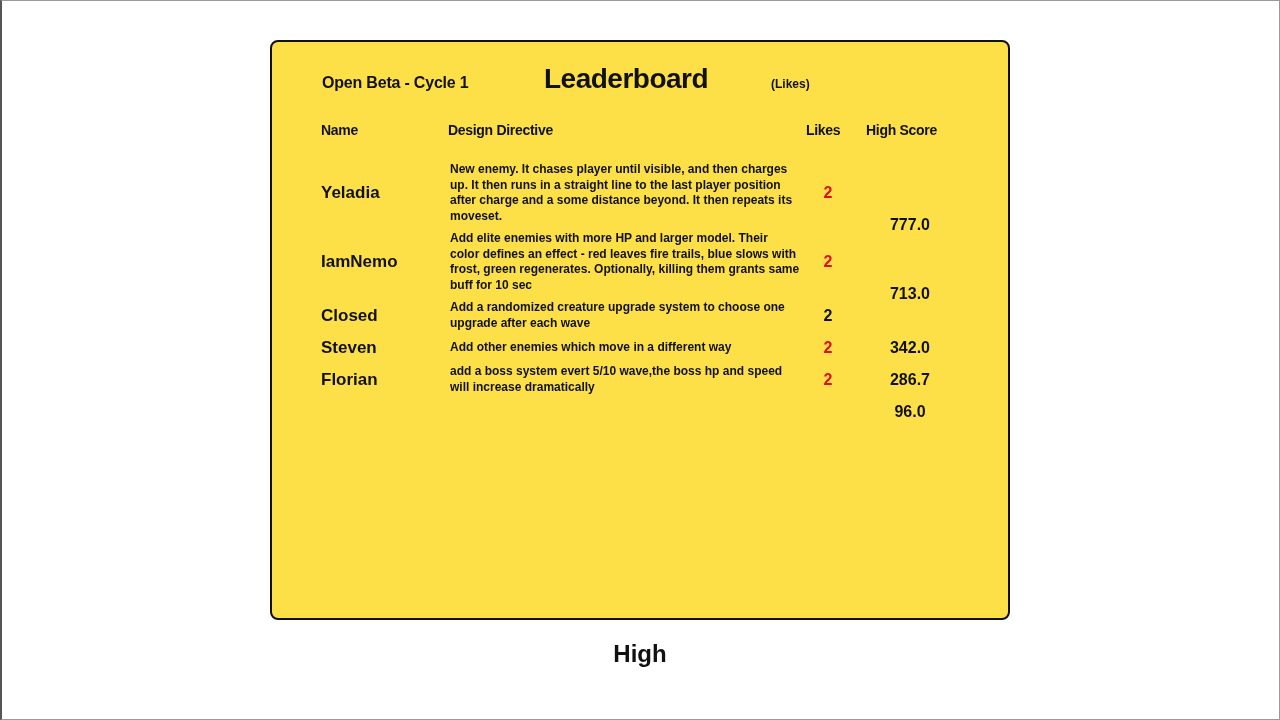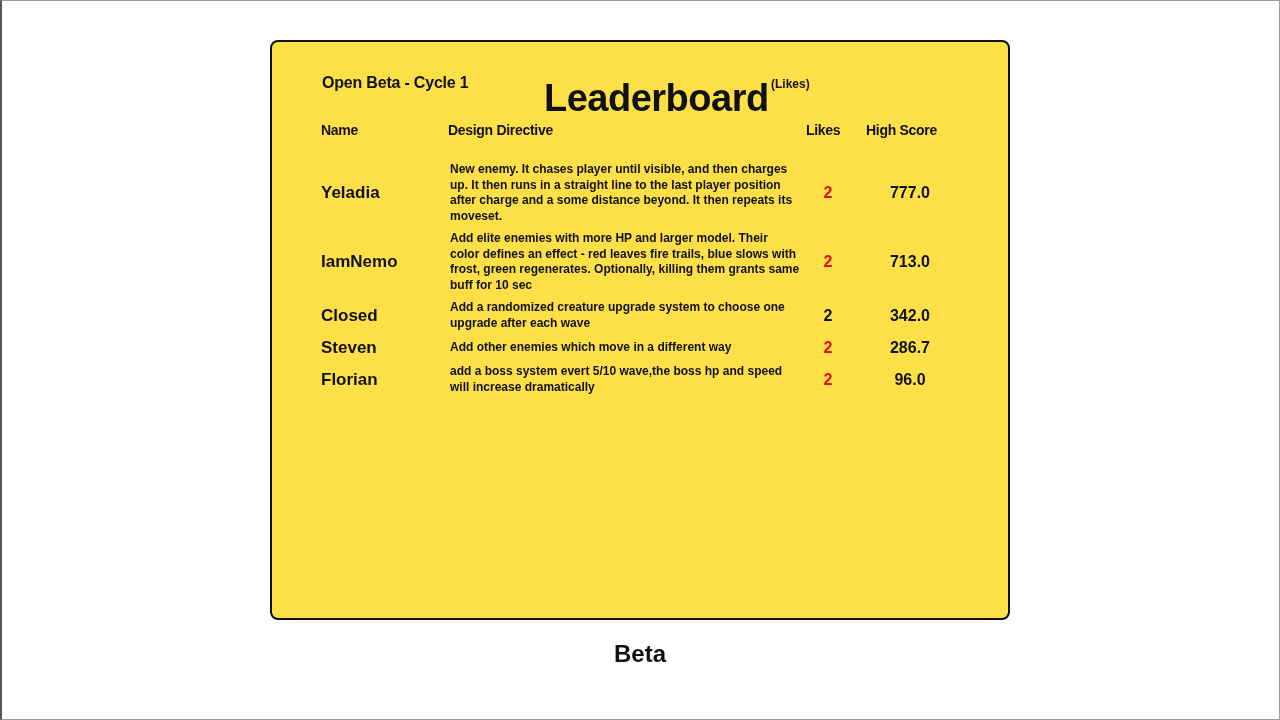--- a/index.html
+++ b/index.html
@@ -37,24 +37,23 @@
       left: 50px;
       top: 32px;
       font-size: 16px;
       font-weight: bold;
       letter-spacing: -0.2px;
     }
     .title {
       position: absolute;
       left: 272px;
       top: 21px;
-      font-size: 38px;
+      font-size: 28px;
       font-weight: bold;
       letter-spacing: -0.5px;
-      margin-top: 14px;
     }
     .status {
       position: absolute;
       left: 499px;
       top: 35px;
       font-size: 12px;
       font-weight: bold;
     }
     .th {
       position: absolute;
@@ -95,20 +94,21 @@
       transform: translateY(-50%);
     }
     .cell-score {
       position: absolute;
       left: 598px;
       width: 80px;
       text-align: center;
       font-size: 16px;
       font-weight: bold;
       transform: translateY(-50%);
+      margin-top: 32px;
     }
     .back {
       position: absolute;
       left: 600px;
       top: 640px;
       width: 80px;
       text-align: center;
       font-size: 24px;
       font-weight: bold;
       cursor: pointer;
@@ -163,13 +163,13 @@
   </div>
 
   <div class="row" style="top:338px;">
     <div class="cell-name">Florian</div>
     <div class="cell-directive">add a boss system evert 5/10 wave,the boss hp and speed will increase dramatically</div>
     <div class="cell-likes" style="color: rgb(224, 16, 16);">2</div>
     <div class="cell-score">96.0</div>
   </div>
 </div>
 
-<button class="back">Beta</button>
+<button class="back">High</button>
 
 </body></html>

